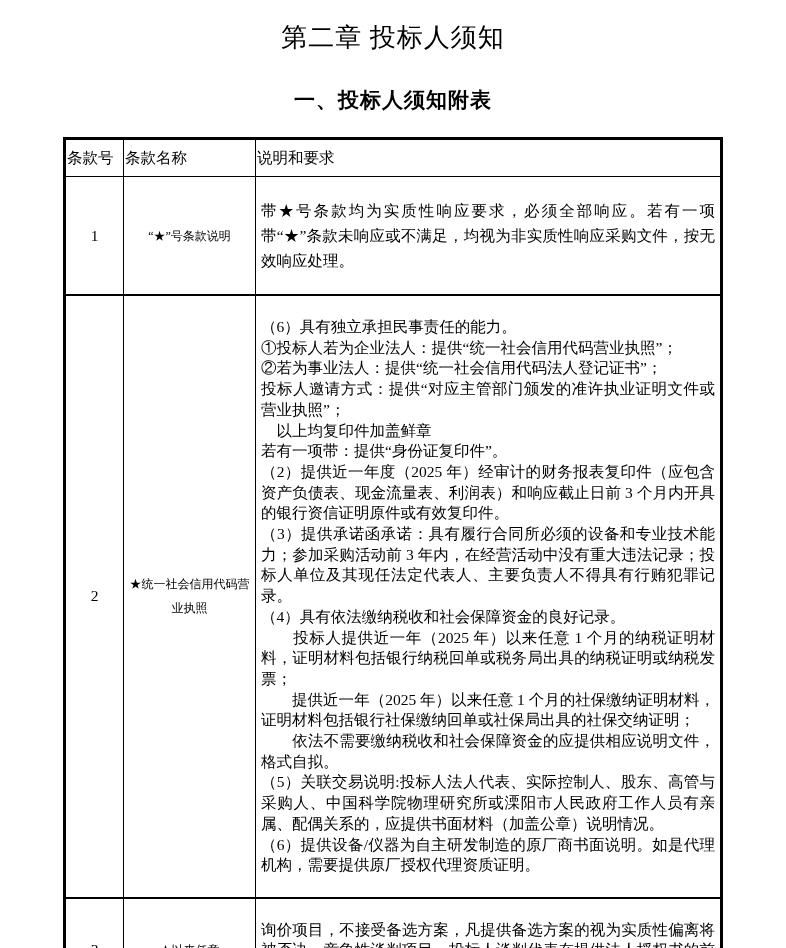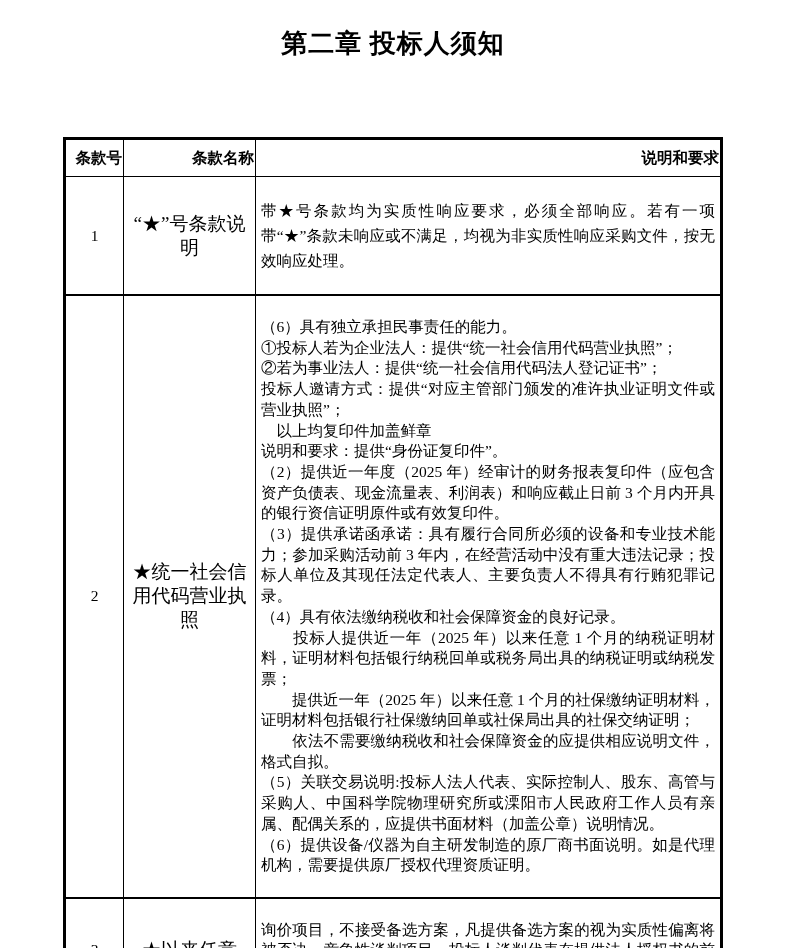--- a/index.html
+++ b/index.html
@@ -5,70 +5,71 @@
   * { box-sizing: border-box; }
   html, body { margin: 0; padding: 0; }
   body {
     width: 786px; height: 948px; background: #ffffff;
     font-family: "Liberation Serif", "DejaVu Serif", serif;
     color: #000;
   }
   .page { position: relative; width: 786px; height: 948px; overflow: hidden; }
 
   .doc-title {
-    padding-top: 26px; text-align: center;
-    font-size: 26px; font-weight: bold; letter-spacing: 1px;
+    padding-top: 20px; text-align: center;
+    font-size: 26px; font-weight: normal; letter-spacing: 1px;
   }
   .doc-subtitle {
     margin-top: 31px; text-align: center;
     font-size: 21px; font-weight: bold; letter-spacing: 1px;
   }
 
   table.notice-table {
     position: absolute; left: 63px; top: 137px; width: 657px;
     border-collapse: collapse; table-layout: fixed;
     border: 3px solid #000;
   }
   .notice-table th, .notice-table td { border: 1px solid #000; }
   .notice-table tbody td { border-top-width: 2px; border-bottom-width: 2px; }
   .notice-table tbody tr:first-child td { border-top-width: 1px; }
 
   .notice-table thead tr { height: 38px; }
   .notice-table th {
-    font-weight: bold; font-size: 15.5px; text-align: right; vertical-align: middle;
+    font-weight: normal; font-size: 15.5px; text-align: left; vertical-align: middle;
   }
 
   tr.r1 { height: 52px; }
   tr.r2 { height: 518px; }
   tr.r3 { height: 62px; }
   tr.r4 { height: 38px; }
   tr.r5 { height: 44px; }
 
   .c-no   { text-align: center; vertical-align: middle; font-size: 15.5px; }
-  .c-name { text-align: center; vertical-align: middle; font-size: 19px; line-height: 24px; padding: 0 5px; }
+  .c-name { text-align: center; vertical-align: middle; font-size: 12px; line-height: 24px; padding: 0 5px; }
   .c-content { font-size: 15.5px; vertical-align: middle; padding: 21px 5px; }
 
   .para { text-align: justify; line-height: 20.7px; }
   tr.r1 .para { line-height: 25px; }
   tr.r3 .para { line-height: 20px; }
 
   .opt { white-space: nowrap; font-style: italic; }
   .opt2 { }
   .cb { font-family: "DejaVu Sans", sans-serif; font-size: 15px; }
   .cb-un { font-size: 13px; }
 
   .highlight { padding: 3px 8px 3px 8px; }
   .budget-value { border-bottom: 1px solid #000; padding: 0 12px 1px 2px; }
 </style>
 </head>
 <body>
 
 <div class="page">
 
   <div class="doc-title">第二章 投标人须知</div>
+  <div class="doc-subtitle">一、投标人须知附表</div>
 
   <table class="notice-table">
     <colgroup>
       <col style="width:59px">
       <col style="width:132px">
       <col style="width:466px">
     </colgroup>
     <thead>
       <tr>
         <th>条款号</th>
@@ -88,21 +89,21 @@
 
       <tr class="r2">
         <td class="c-no">2</td>
         <td class="c-name">★统一社会信用代码营业执照</td>
         <td class="c-content" style="vertical-align:top;">
           <div class="para">（6）具有独立承担民事责任的能力。</div>
           <div class="para">①投标人若为企业法人：提供“统一社会信用代码营业执照”；</div>
           <div class="para">②若为事业法人：提供“统一社会信用代码法人登记证书”；</div>
           <div class="para">投标人邀请方式：提供“对应主管部门颁发的准许执业证明文件或营业执照”；</div>
           <div class="para">　以上均复印件加盖鲜章</div>
-          <div class="para">说明和要求：提供“身份证复印件”。</div>
+          <div class="para">若有一项带：提供“身份证复印件”。</div>
           <div class="para">（2）提供近一年度（2025 年）经审计的财务报表复印件（应包含资产负债表、现金流量表、利润表）和响应截止日前 3 个月内开具的银行资信证明原件或有效复印件。</div>
           <div class="para">（3）提供承诺函承诺：具有履行合同所必须的设备和专业技术能力；参加采购活动前 3 年内，在经营活动中没有重大违法记录；投标人单位及其现任法定代表人、主要负责人不得具有行贿犯罪记录。</div>
           <div class="para">（4）具有依法缴纳税收和社会保障资金的良好记录。</div>
           <div class="para">　　投标人提供近一年（2025 年）以来任意 1 个月的纳税证明材料，证明材料包括银行纳税回单或税务局出具的纳税证明或纳税发票；</div>
           <div class="para">　　提供近一年（2025 年）以来任意 1 个月的社保缴纳证明材料，证明材料包括银行社保缴纳回单或社保局出具的社保交纳证明；</div>
           <div class="para">　　依法不需要缴纳税收和社会保障资金的应提供相应说明文件，格式自拟。</div>
           <div class="para">（5）关联交易说明:投标人法人代表、实际控制人、股东、高管与采购人、中国科学院物理研究所或溧阳市人民政府工作人员有亲属、配偶关系的，应提供书面材料（加盖公章）说明情况。</div>
           <div class="para">（6）提供设备/仪器为自主研发制造的原厂商书面说明。如是代理机构，需要提供原厂授权代理资质证明。</div>
         </td>
       </tr>

